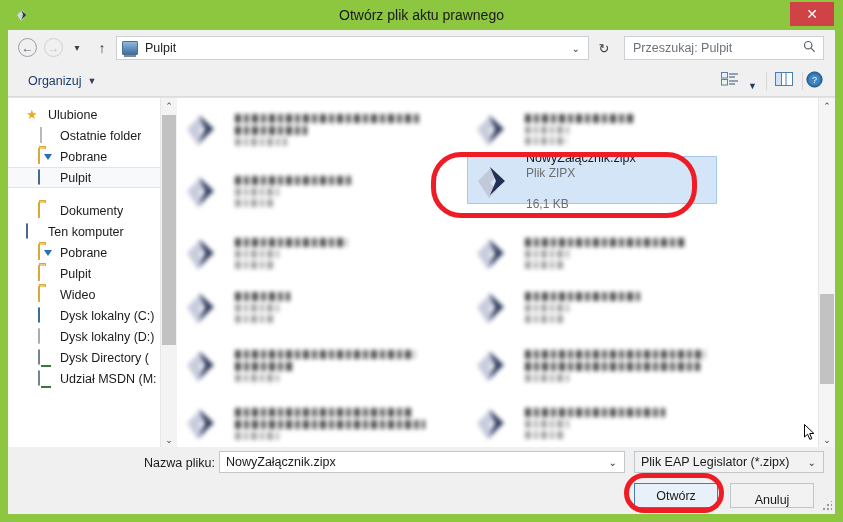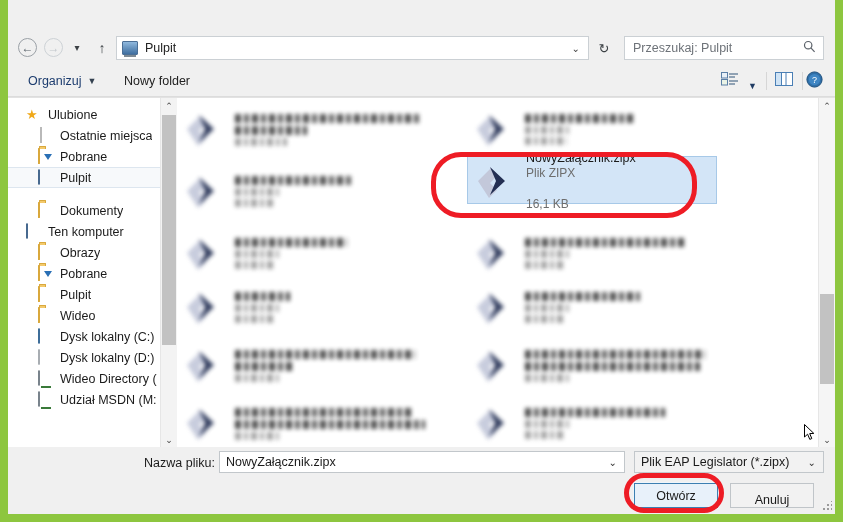--- a/index.html
+++ b/index.html
@@ -435,20 +435,32 @@
     pointer-events: none;
   }
 </style>
 </head>
 <body>
 
 <div id="screen">
 
   <div class="window"></div>
 
+  <div class="titlebar">
+    <span class="app-icon">
+      <svg width="18" height="18" viewBox="0 0 18 18">
+        <path d="M3 9 L8 4 L10.5 6.5 L7.5 9.5 L10 12 L7 15 Z" fill="#cfd6e6"></path>
+        <path d="M7 4 L12 9 L7 14 L9.5 9 Z" fill="#1c2b4a"></path>
+      </svg>
+    </span>
+    <div class="title-text">Otwórz plik aktu prawnego</div>
+    <div class="close-btn">
+      <span>✕</span>
+    </div>
+  </div>
 
   <div class="dialog-body">
 
     <div class="addr-row">
       <div class="nav-btn nav-back">
         <div class="circ">
             <span>←</span>
           </div>
       </div>
       <div class="nav-btn nav-fwd">
@@ -481,23 +493,20 @@
             <line x1="8.1" y1="8.1" x2="11.6" y2="11.8" stroke="#5a6068" stroke-width="1.2"></line>
           </svg>
         </span>
       </div>
     </div>
 
     <div class="toolbar">
       <div class="tb-item tb-organizuj">
         <span>Organizuj</span>
         <span class="tb-caret">▼</span>
-      </div>
-      <div class="tb-item tb-nowy">
-        <span>Nowy folder</span>
       </div>
 
       <div class="tb-sep" style="right:68px"></div>
       <div class="tb-sep" style="right:32px"></div>
 
       <div class="tb-right tb-views">
         <span>
           <svg width="18" height="16" viewBox="0 0 18 16">
             <rect x="0.5" y="1.5" width="6" height="5.5" fill="#e9f0f7" stroke="#5b7fa6"></rect>
             <rect x="0.5" y="8.5" width="6" height="5.5" fill="#eaf3e6" stroke="#5b7fa6"></rect>
@@ -540,21 +549,21 @@
 
           <div class="nav-row header">
             <span class="nav-ico ico-star">★</span>
             <span class="nav-label">Ulubione</span>
           </div>
 
           <div class="nav-row indent">
             <span class="nav-ico">
               <span class="ico-doc" style="background:#dde6ee"></span>
             </span>
-            <span class="nav-label">Ostatnie miejsca</span>
+            <span class="nav-label">Ostatnie folder</span>
           </div>
 
           <div class="nav-row indent">
             <span class="nav-ico">
               <span class="ico-folder"><i class="ico-badge-dl"></i></span>
             </span>
             <span class="nav-label">Pobrane</span>
           </div>
 
           <div class="nav-row selected">
@@ -571,24 +580,20 @@
             <span class="nav-label">Dokumenty</span>
           </div>
 
           <div class="nav-row header">
             <span class="nav-ico">
               <span class="ico-monitor"></span>
             </span>
             <span class="nav-label">Ten komputer</span>
           </div>
           <div class="nav-row indent">
-            <span class="nav-ico"><span class="ico-folder"></span></span>
-            <span class="nav-label">Obrazy</span>
-          </div>
-          <div class="nav-row indent">
             <span class="nav-ico"><span class="ico-folder"><i class="ico-badge-dl"></i></span></span>
             <span class="nav-label">Pobrane</span>
           </div>
           <div class="nav-row indent">
             <span class="nav-ico"><span class="ico-folder"></span></span>
             <span class="nav-label">Pulpit</span>
           </div>
           <div class="nav-row indent">
             <span class="nav-ico"><span class="ico-folder"></span></span>
             <span class="nav-label">Wideo</span>
@@ -598,21 +603,21 @@
               <span class="ico-drive" style="background:linear-gradient(#9fc4e6,#4a7fb0);border-color:#3e6d99"></span>
             </span>
             <span class="nav-label">Dysk lokalny (C:)</span>
           </div>
           <div class="nav-row indent">
             <span class="nav-ico"><span class="ico-drive"></span></span>
             <span class="nav-label">Dysk lokalny (D:)</span>
           </div>
           <div class="nav-row indent">
             <span class="nav-ico"><span class="ico-net"></span></span>
-            <span class="nav-label">Wideo Directory (</span>
+            <span class="nav-label">Dysk Directory (</span>
           </div>
           <div class="nav-row indent">
             <span class="nav-ico"><span class="ico-net"></span></span>
             <span class="nav-label">Udział MSDN (M:</span>
           </div>
         </div>
       </div>
 
       <div class="sbar nav-sbar">
         <div class="sbar-arrow" style="top:0">

